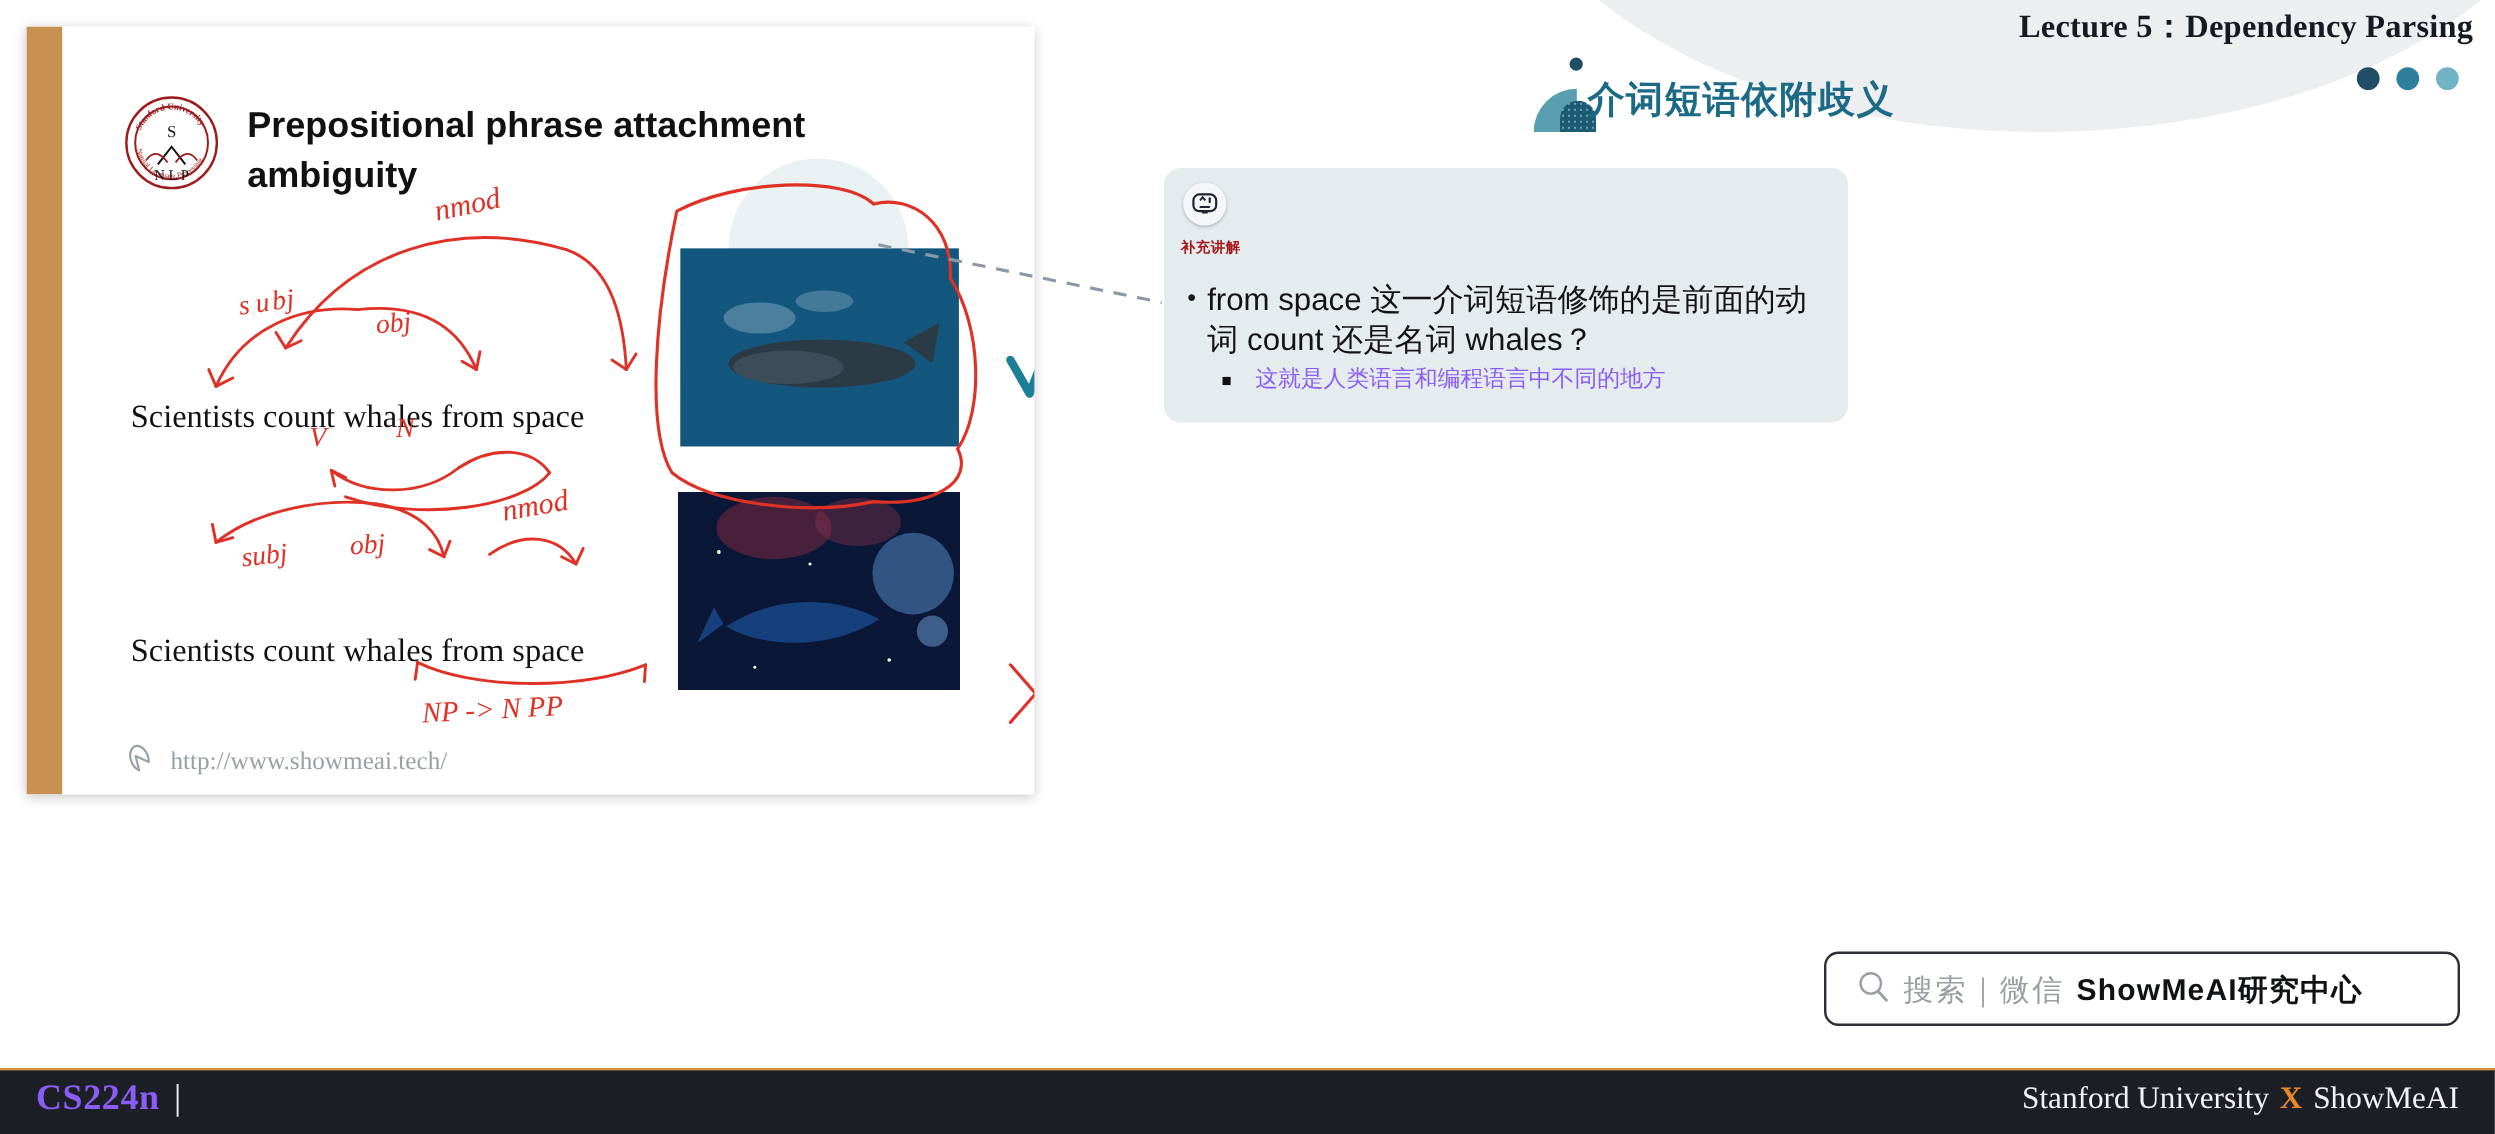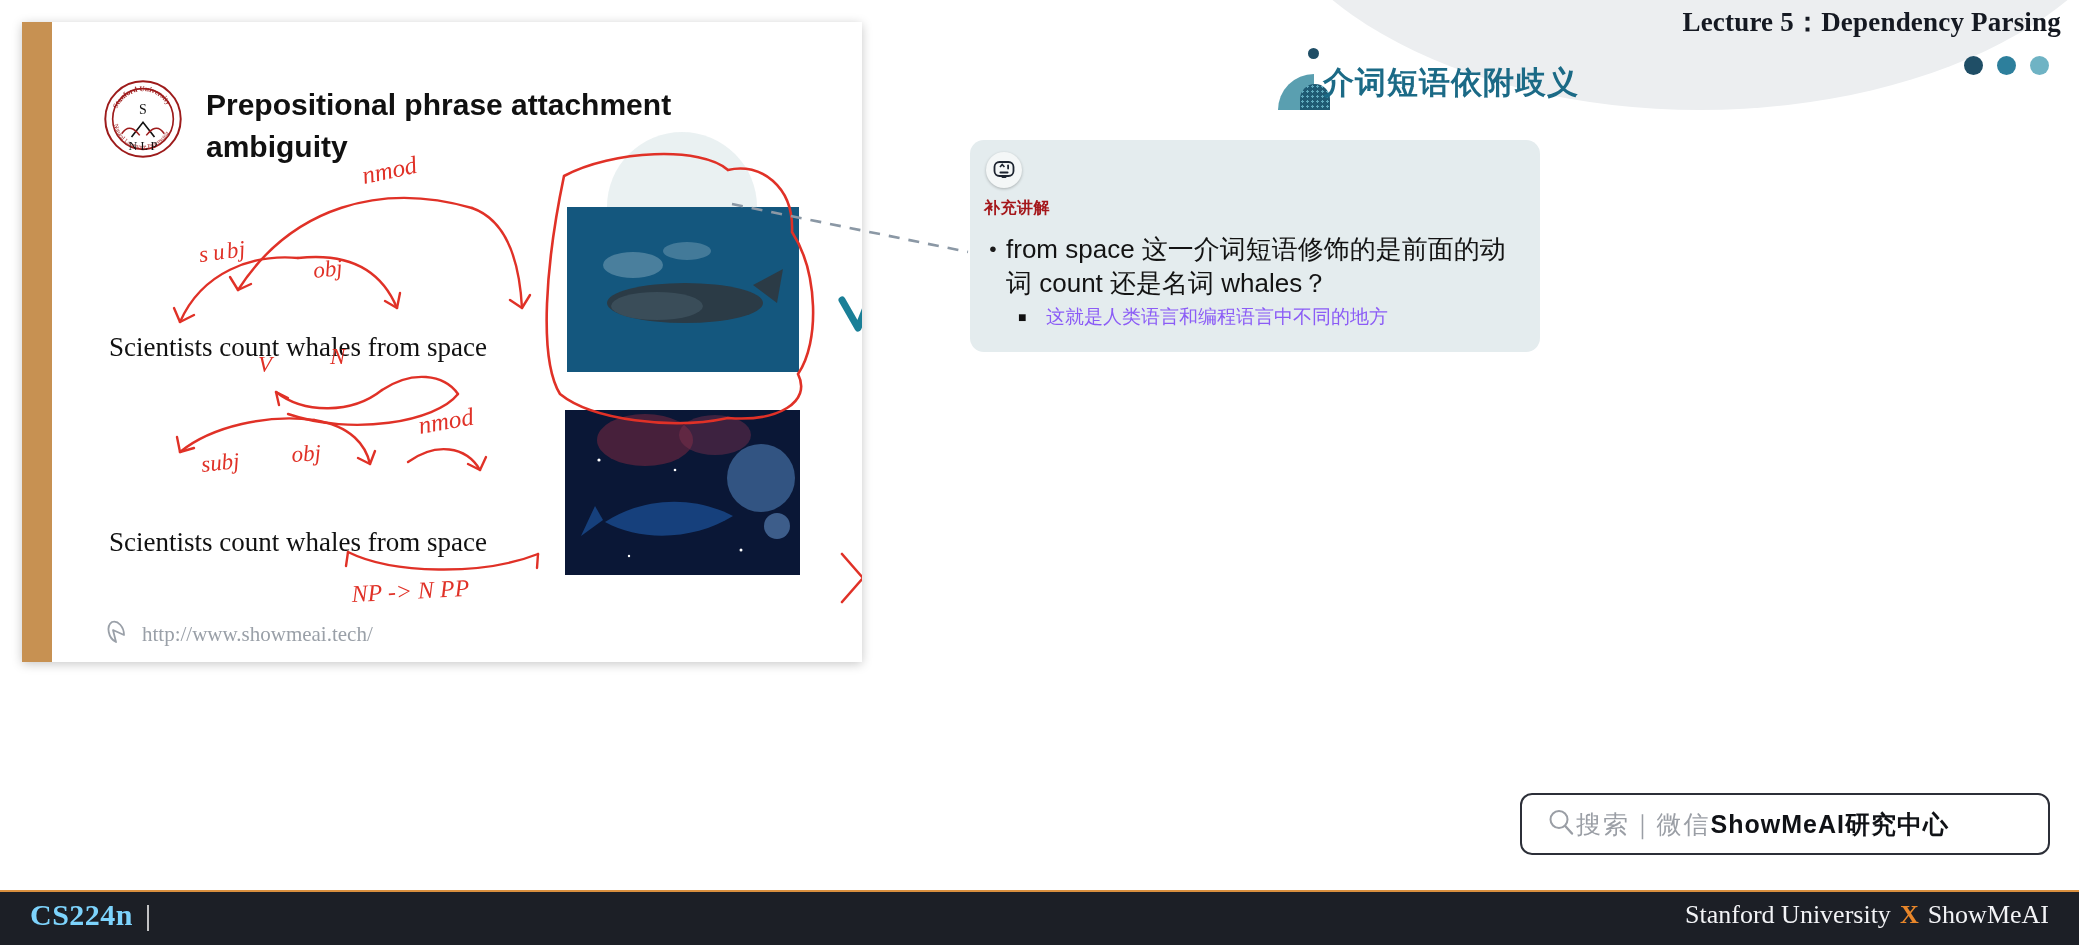--- a/index.html
+++ b/index.html
@@ -40,43 +40,43 @@
     background:#e4ecee;border-radius:14px;
   }
   .bot-icon{
     position:absolute;left:16px;top:12px;width:36px;height:36px;border-radius:50%;
     background:#f4f7f7;box-shadow:0 1px 3px rgba(0,0,0,.25);
     display:flex;align-items:center;justify-content:center;
   }
   .bot-icon svg{display:block;}
   .callout-heading{
     position:absolute;left:14px;top:58px;
-    font-size:16px;font-weight:bold;color:#a4161a;letter-spacing:.5px;
+    font-size:12px;font-weight:bold;color:#a4161a;letter-spacing:.5px;
   }
   .bullet{position:absolute;left:10px;top:92px;width:548px;display:flex;}
   .bullet .dot{width:26px;flex:none;font-size:21px;line-height:33px;color:#1a1a1a;text-align:center;}
   .bullet .txt{font-size:26px;line-height:34px;color:#131313;}
   .subbullet{position:absolute;left:48px;top:162px;width:510px;display:flex;}
   .subbullet .sq{width:28px;flex:none;font-size:14px;line-height:30px;color:#111;}
   .subbullet .txt{font-size:19px;line-height:30px;color:#8b5cf6;}
   
   .search-pill{
     position:absolute;left:1520px;top:793px;width:530px;height:62px;
     border:2px solid #2c2f38;border-radius:12px;background:#fff;
-    display:flex;align-items:center;padding:0 24px;box-sizing:border-box;
+    display:flex;align-items:center;padding:0 24px;box-sizing:border-box;gap:10px;
   }
   .search-pill .mag{flex:none;}
   .sp-gray{font-size:25px;color:#9a9ea5;letter-spacing:2px;}
   .sp-bold{font-size:25px;color:#101216;font-weight:bold;letter-spacing:1px;}
   
   .footer{position:absolute;left:0;bottom:0;width:2079px;height:55px;background:#1c1f26;}
   .footer .rule{position:absolute;left:0;top:0;width:100%;height:2px;background:#d98f3e;}
   .f-left{position:absolute;left:30px;top:8px;display:flex;align-items:baseline;gap:12px;
     font-family:"Liberation Serif","DejaVu Serif",serif;}
-  .f-course{font-size:30px;font-weight:bold;color:#7dd3fc;letter-spacing:.5px;}
+  .f-course{font-size:30px;font-weight:bold;color:#8b5cf6;letter-spacing:.5px;}
   .f-pipe{color:#f0f0f0;font-size:30px;}
   .f-sub{font-size:25px;color:#eceef2;}
   .f-right{position:absolute;right:30px;top:10px;display:flex;align-items:baseline;gap:9px;
     font-family:"Liberation Serif","DejaVu Serif",serif;font-size:26px;color:#f2f3f6;}
   .f-right .x{color:#e8862a;font-weight:bold;}
   
   .slide{position:absolute;left:22px;top:22px;width:840px;height:640px;
     background:#ffffff;box-shadow:0 2px 10px rgba(0,0,0,.22);overflow:hidden;}
   .slide-stripe{position:absolute;left:0;top:0;width:30px;height:100%;background:#c79152;}
   .slide-inner{position:absolute;left:30px;top:0;right:0;bottom:0;background:#fff;}

